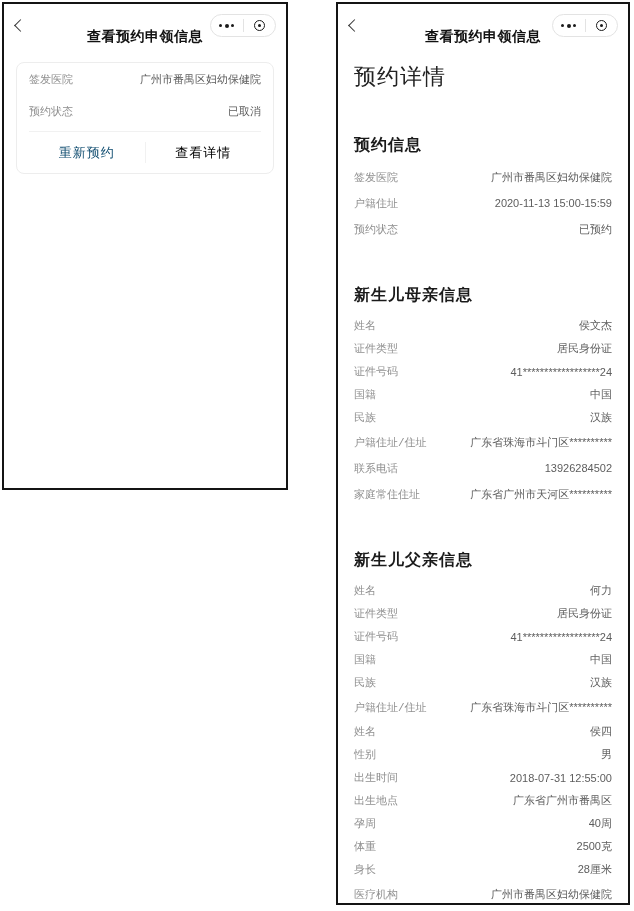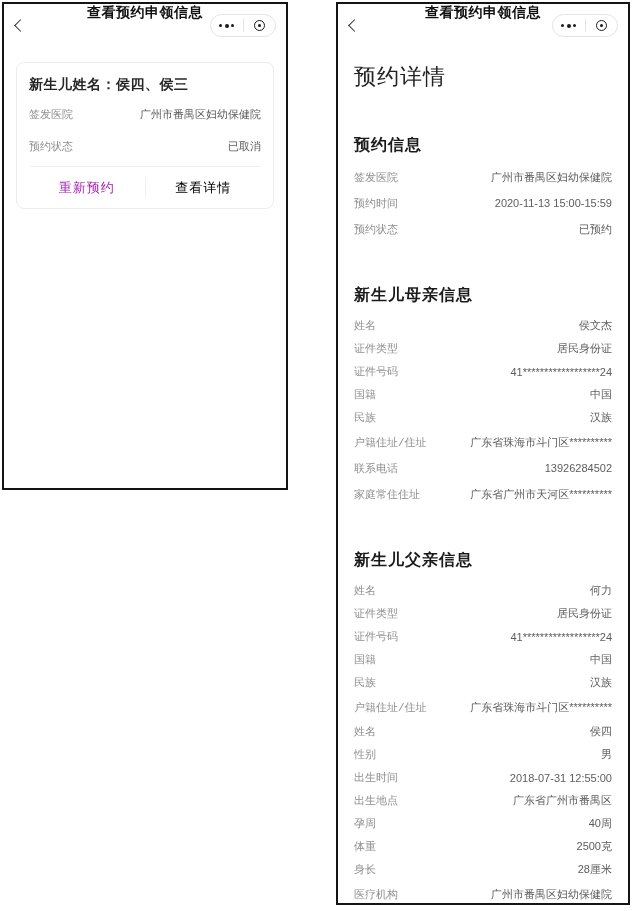--- a/index.html
+++ b/index.html
@@ -5,21 +5,21 @@
   * { margin:0; padding:0; box-sizing:border-box; }
   html,body { width:634px; height:911px; background:#fff;
               font-family:"Liberation Sans", sans-serif; }
   body { position:relative; }
 
   .phone { position:absolute; background:#fff; border:2px solid #141414; overflow:hidden; }
   .phone-left  { left:2px;  top:2px; width:286px; height:488px; }
   .phone-right { left:336px; top:2px; width:294px; height:903px; }
 
   
-  .navbar { position:relative; height:42px; display:flex; align-items:flex-start; justify-content:center; }
+  .navbar { position:relative; height:42px; display:flex; align-items:flex-end; justify-content:center; }
   .back { position:absolute; left:12px; top:0; height:42px; width:20px; display:flex; align-items:center; cursor:pointer; }
   .chev { width:9px; height:9px; border-left:1.5px solid #333; border-bottom:1.5px solid #333;
           transform:rotate(45deg); display:inline-block; }
   .nav-title { font-size:14px; font-weight:bold; color:#111; letter-spacing:.5px; }
   .capsule { position:absolute; right:10px; top:10px; width:66px; height:23px;
              border:1px solid #e3e3e3; border-radius:12px; background:#fff;
              display:flex; align-items:center; }
   .cap-half { flex:1; height:100%; display:flex; align-items:center; justify-content:center; cursor:pointer; }
   .cap-div { width:1px; height:13px; background:#e3e3e3; }
   .dots { display:flex; align-items:center; gap:2.5px; }
@@ -33,21 +33,21 @@
   .page-title { font-size:22px; color:#222; padding:16px 16px 0 16px; letter-spacing:1px; }
   .lbl { font-size:11px; color:#8f8f8f; white-space:nowrap;font-family:Liberation Mono, monospace; }
   .val { font-size:11px; color:#5d5d5d; white-space:nowrap; text-align:left; }
 
   
   .card { margin:16px 12px 0 12px; border:1px solid #ededed; border-radius:8px; background:#fff; }
   .card-name { font-size:14px; font-weight:bold; color:#262626; padding:13px 12px 4px 12px; letter-spacing:.5px; }
   .card .row { display:flex; justify-content:space-between; align-items:center; padding:0 12px; height:32px; }
   .card-actions { border-top:1px solid #f1f1f1; margin:4px 12px 0 12px; height:42px;
                   display:flex; align-items:stretch; }
-  .act { flex:1; background:none; border:none; font-size:13px; color:#a21caf; cursor:pointer;
+  .act { flex:1; background:none; border:none; font-size:13px; color:#0c4a6e; cursor:pointer;
          font-family:"Liberation Sans", sans-serif; letter-spacing:1px; }
   .act.blue { color:#000000; }
   .vdiv { width:1px; background:#f1f1f1; margin:10px 0; }
 
   
   .detail { padding:0 16px; }
   .section-heading { font-size:16px; font-weight:bold; color:#1a1a1a; margin-top:43px; margin-bottom:8px; letter-spacing:1px; }
   .section-heading.first { }
   .detail .row { display:flex; justify-content:space-between; align-items:center; height:23px; }
   .detail .row.tall { height:26px; }
@@ -73,21 +73,20 @@
       <span class="cap-half">
         <span class="ring">
             <span class="ring-dot"></span>
           </span>
       </span>
     </span>
   </div>
 
 
   <div class="card">
-    <div class="card-name">新生儿姓名：侯四、侯三</div>
     <div class="row">
       <span class="lbl">签发医院</span>
       <span class="val">广州市番禺区妇幼保健院</span>
     </div>
     <div class="row">
       <span class="lbl">预约状态</span>
       <span class="val">已取消</span>
     </div>
     <div class="card-actions">
       <button class="act">重新预约</button>
@@ -123,21 +122,21 @@
   <div class="page-title">预约详情</div>
 
   <div class="detail">
 
     <div class="section-heading first">预约信息</div>
     <div class="row tall">
       <span class="lbl">签发医院</span>
       <span class="val">广州市番禺区妇幼保健院</span>
     </div>
     <div class="row tall">
-      <span class="lbl">预约时间</span>
+      <span class="lbl">户籍住址</span>
       <span class="val">2020-11-13 15:00-15:59</span>
     </div>
     <div class="row tall">
       <span class="lbl">预约状态</span>
       <span class="val">已预约</span>
     </div>
 
     <div class="section-heading">新生儿母亲信息</div>
     <div class="row">
       <span class="lbl">姓名</span>

